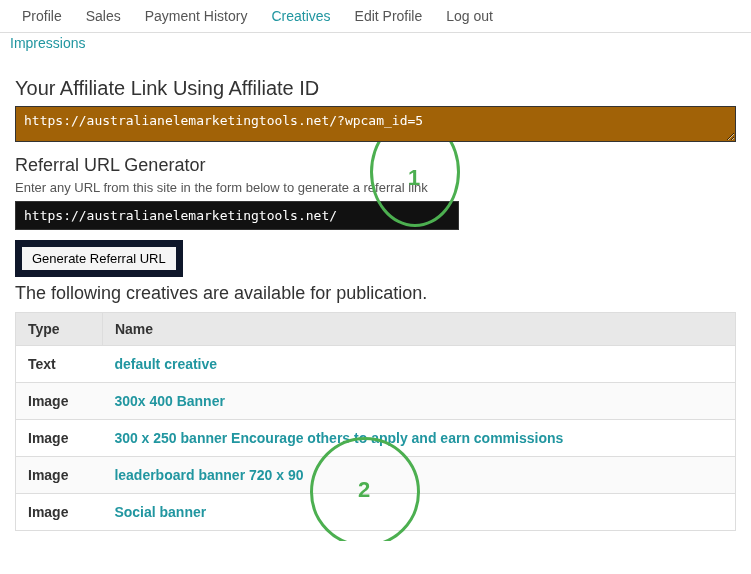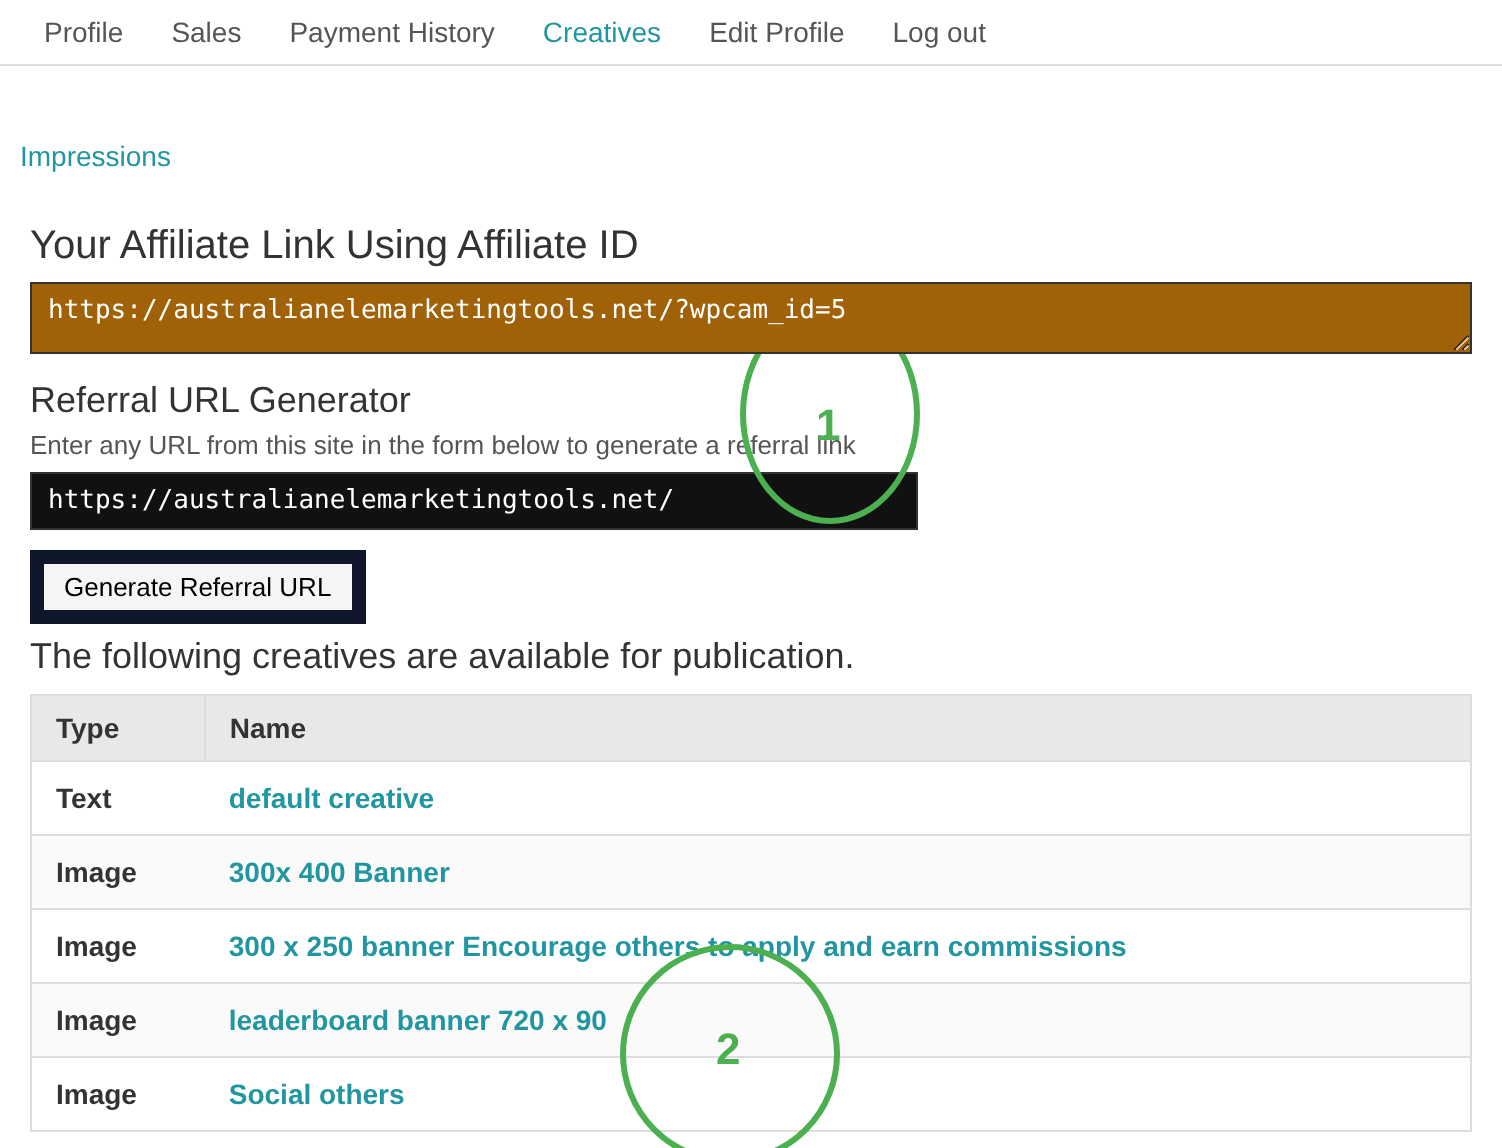--- a/index.html
+++ b/index.html
@@ -27,21 +27,20 @@
       cursor: pointer;
       text-decoration: none;
       font-size: 14px;
     }
     .nav-item.active {
       color: #2196a0;
     }
     .nav-sub {
       display: flex;
       padding: 2px 10px 6px;
-      margin-top: 35px;
     }
     .nav-sub-item {
       color: #2196a0;
       font-size: 14px;
       cursor: pointer;
       text-decoration: none;
     }
 
     
     .content {
@@ -242,17 +241,17 @@
         <tr>
           <td>Image</td>
           <td><a href="#">300 x 250 banner Encourage others to apply and earn commissions</a></td>
         </tr>
         <tr>
           <td>Image</td>
           <td><a href="#">leaderboard banner 720 x 90</a></td>
         </tr>
         <tr>
           <td>Image</td>
-          <td><a href="#">Social others</a></td>
+          <td><a href="#">Social banner</a></td>
         </tr>
       </tbody>
   </table>
 </div>
 
 </body></html>

